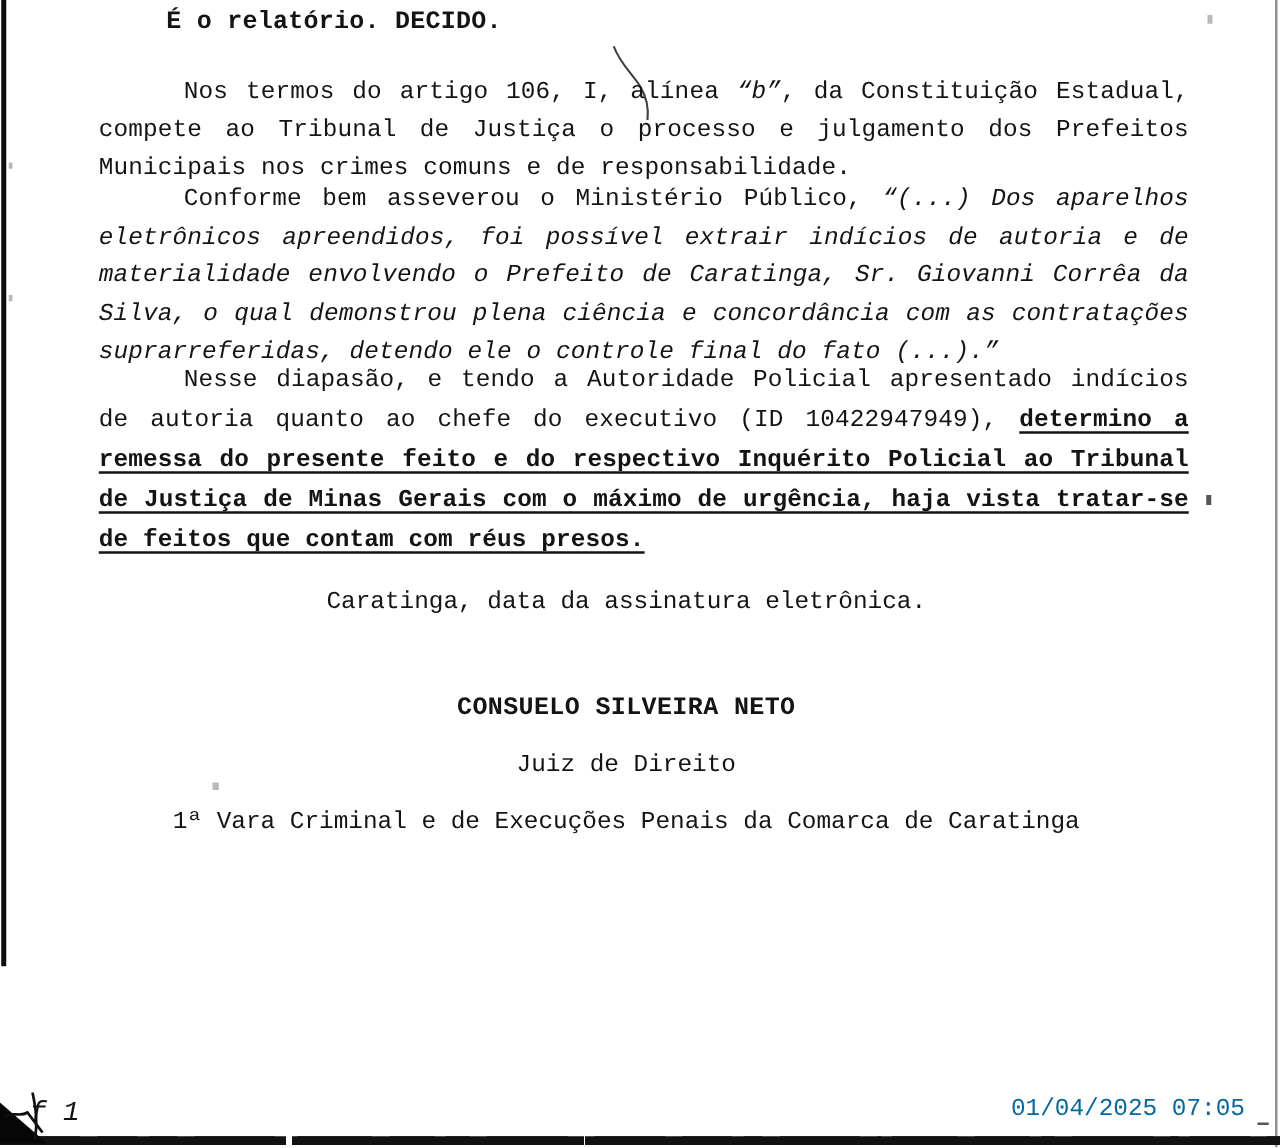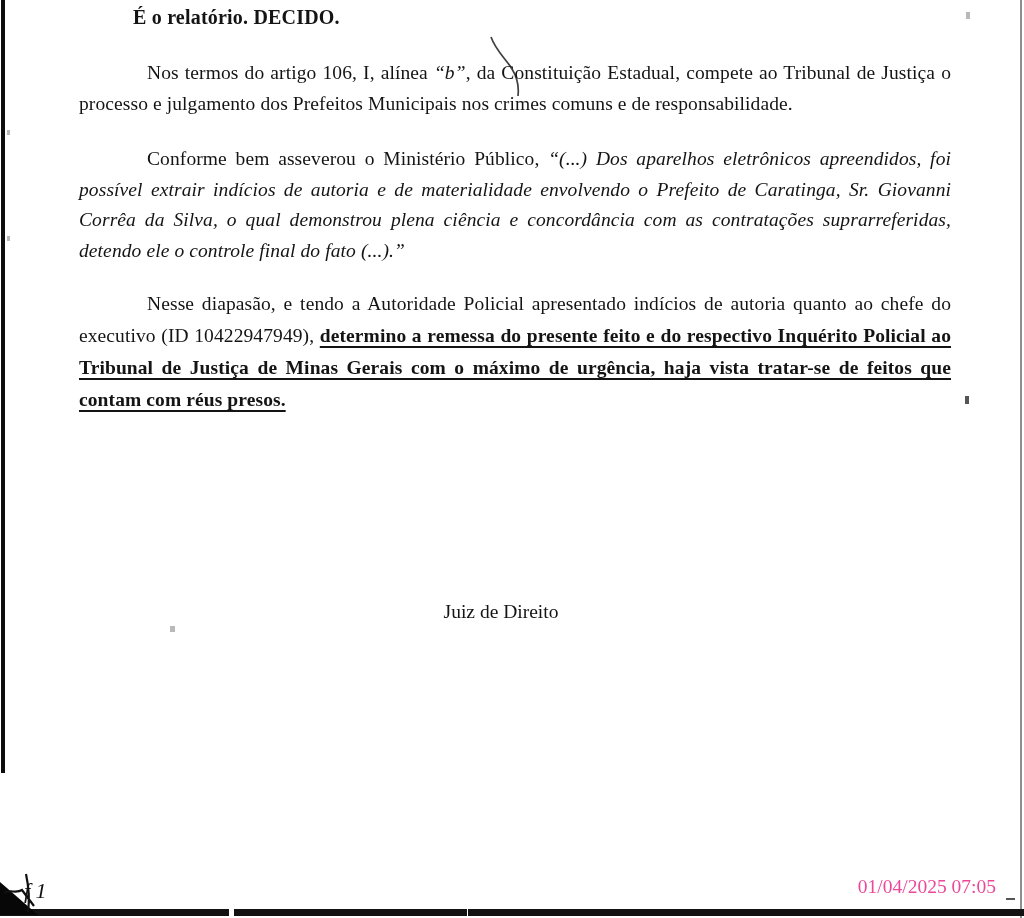--- a/index.html
+++ b/index.html
@@ -6,21 +6,21 @@
     margin: 0;
     padding: 0;
     background: #ffffff;
   }
   .page {
     position: relative;
     width: 1024px;
     height: 918px;
     background: #ffffff;
     overflow: hidden;
-    font-family: Liberation Serif, serif;
+    font-family: Liberation Mono, monospace;
     color: #141414;
   }
   
   .scan-edge-left {
     position: absolute;
     left: 1px; top: 0;
     width: 4px; height: 773px;
     background: #0d0d0d;
   }
   .scan-edge-right {
@@ -109,21 +109,21 @@
     left: 24px; top: 878px;
     font-size: 22px;
     font-style: italic;
     color: #111;
     z-index: 3;
   }
   .footer-timestamp {
     position: absolute;
     right: 28px; top: 876px;
     font-size: 19.5px;
-    color: #ec4899;
+    color: #0369a1;
   }
 </style>
 </head>
 <body>
 
 <div class="page">
 
   <div class="scan-edge-left"></div>
   <div class="scan-edge-right"></div>
   <div class="scan-bottom-strip"></div>
@@ -144,21 +144,24 @@
   <div class="textblock">
 
     <p class="heading">É o relatório. DECIDO.</p>
 
     <p class="para indent p-jurisdiction"><span>Nos termos do artigo 106, I, alínea </span><span class="italic">“b”</span><span>, da Constituição Estadual, compete ao Tribunal de Justiça o processo e julgamento dos Prefeitos Municipais nos crimes comuns e de responsabilidade.</span></p>
 
     <p class="para indent p-quote"><span>Conforme bem asseverou o Ministério Público, </span><span class="italic">“(...) Dos aparelhos eletrônicos apreendidos, foi possível extrair indícios de autoria e de materialidade envolvendo o Prefeito de Caratinga, Sr. Giovanni Corrêa da Silva, o qual demonstrou plena ciência e concordância com as contratações suprarreferidas, detendo ele o controle final do fato (...).”</span></p>
 
     <p class="para indent p-decision"><span>Nesse diapasão, e tendo a Autoridade Policial apresentado indícios de autoria quanto ao chefe do executivo (ID 10422947949), </span><span class="bold-underline">determino a remessa do presente feito e do respectivo Inquérito Policial ao Tribunal de Justiça de Minas Gerais com o máximo de urgência, haja vista tratar-se de feitos que contam com réus presos.</span></p>
 
+    <p class="centerline l-place">Caratinga, data da assinatura eletrônica.</p>
 
+    <p class="centerline l-name">CONSUELO SILVEIRA NETO</p>
     <p class="centerline l-title">Juiz de Direito</p>
+    <p class="centerline l-court">1ª Vara Criminal e de Execuções Penais da Comarca de Caratinga</p>
 
   </div>
 
   <div class="footer-page-marker">f 1</div>
   <div class="footer-timestamp">01/04/2025 07:05</div>
 
 </div>
 
 </body></html>

